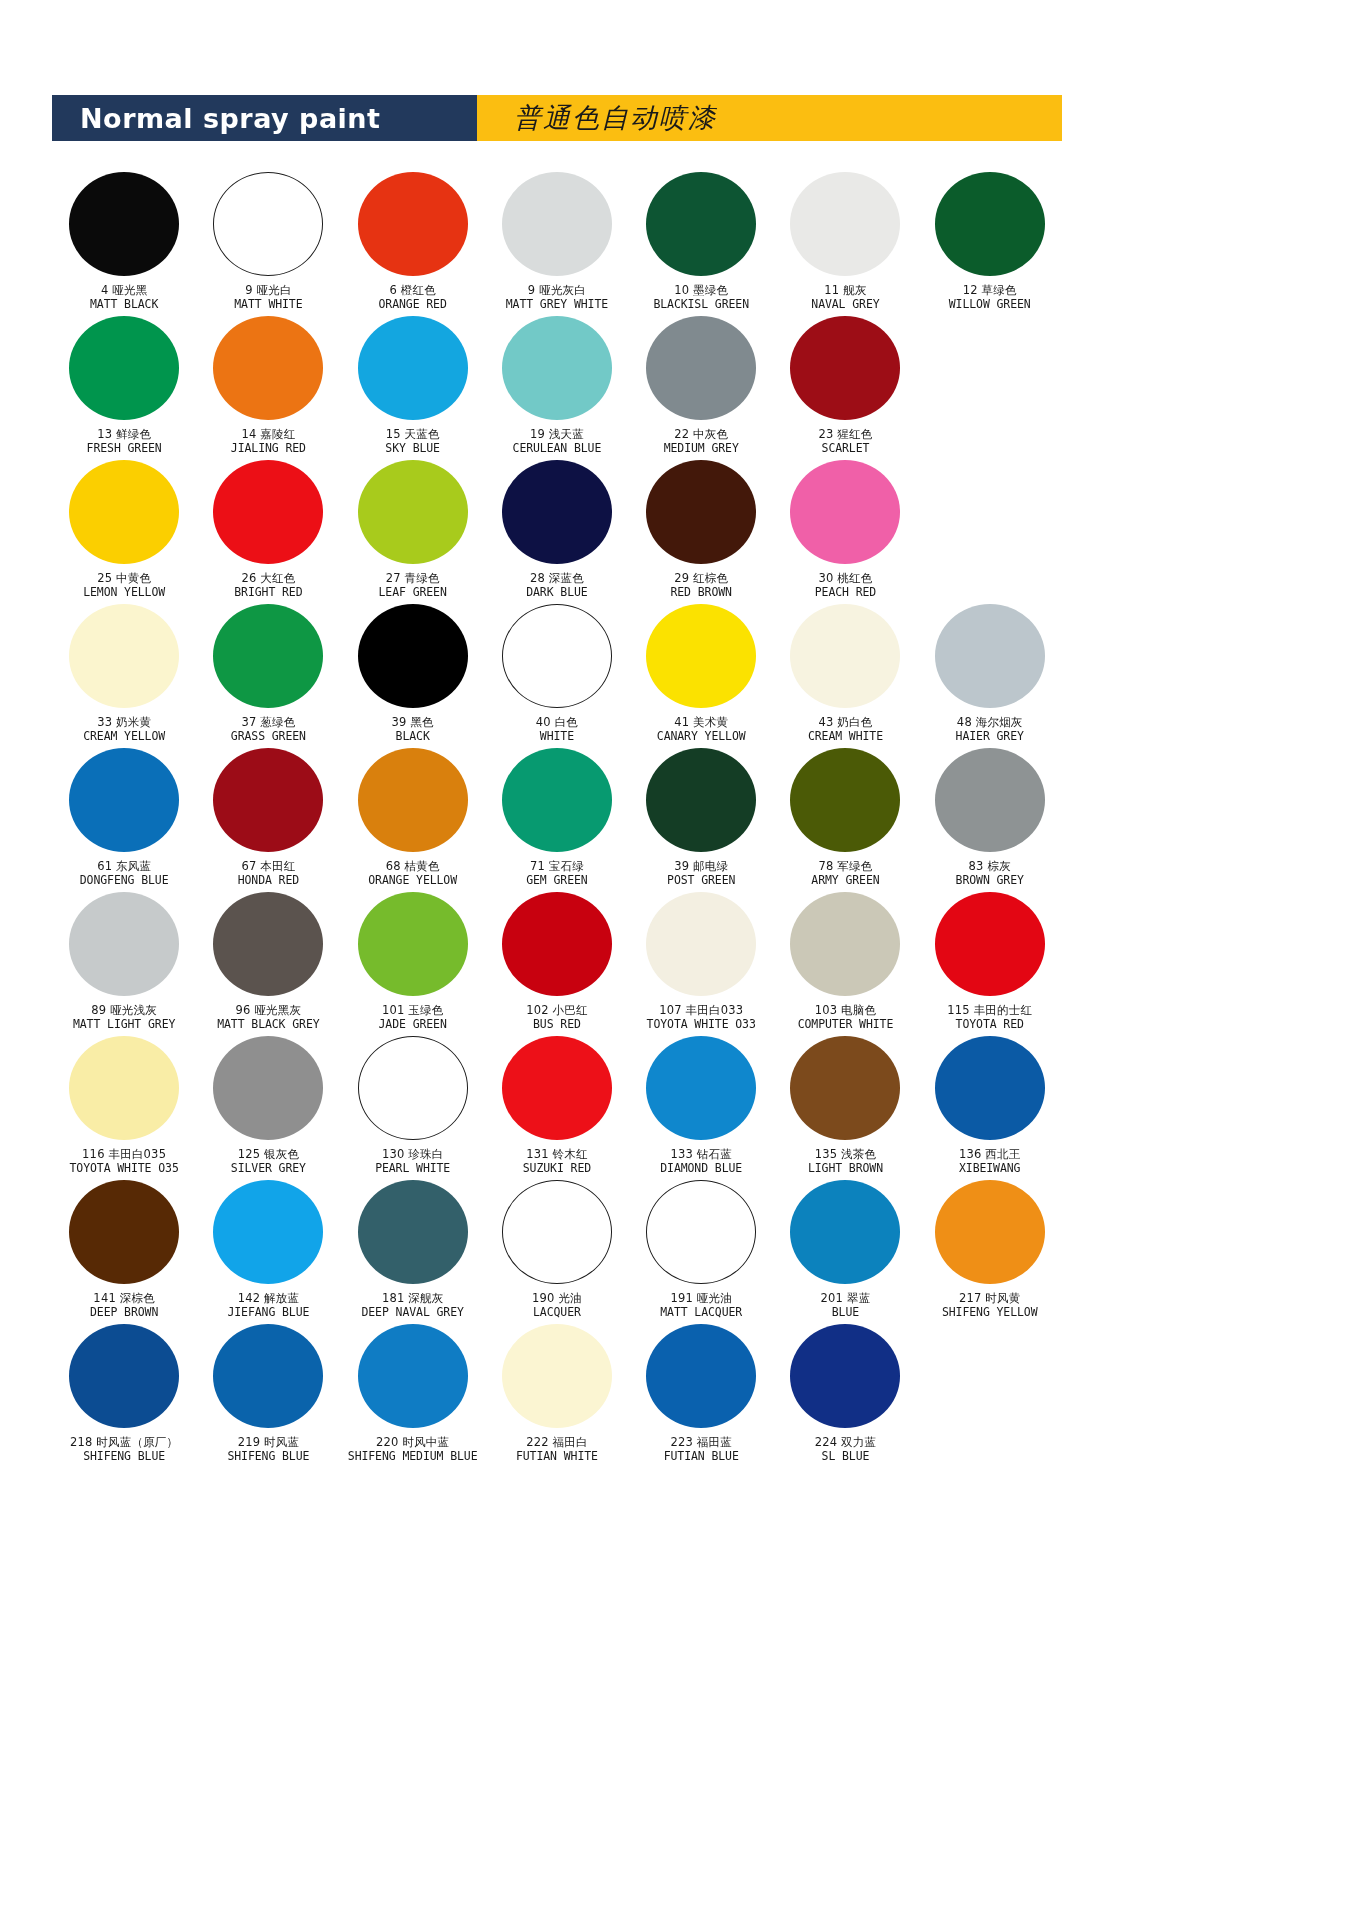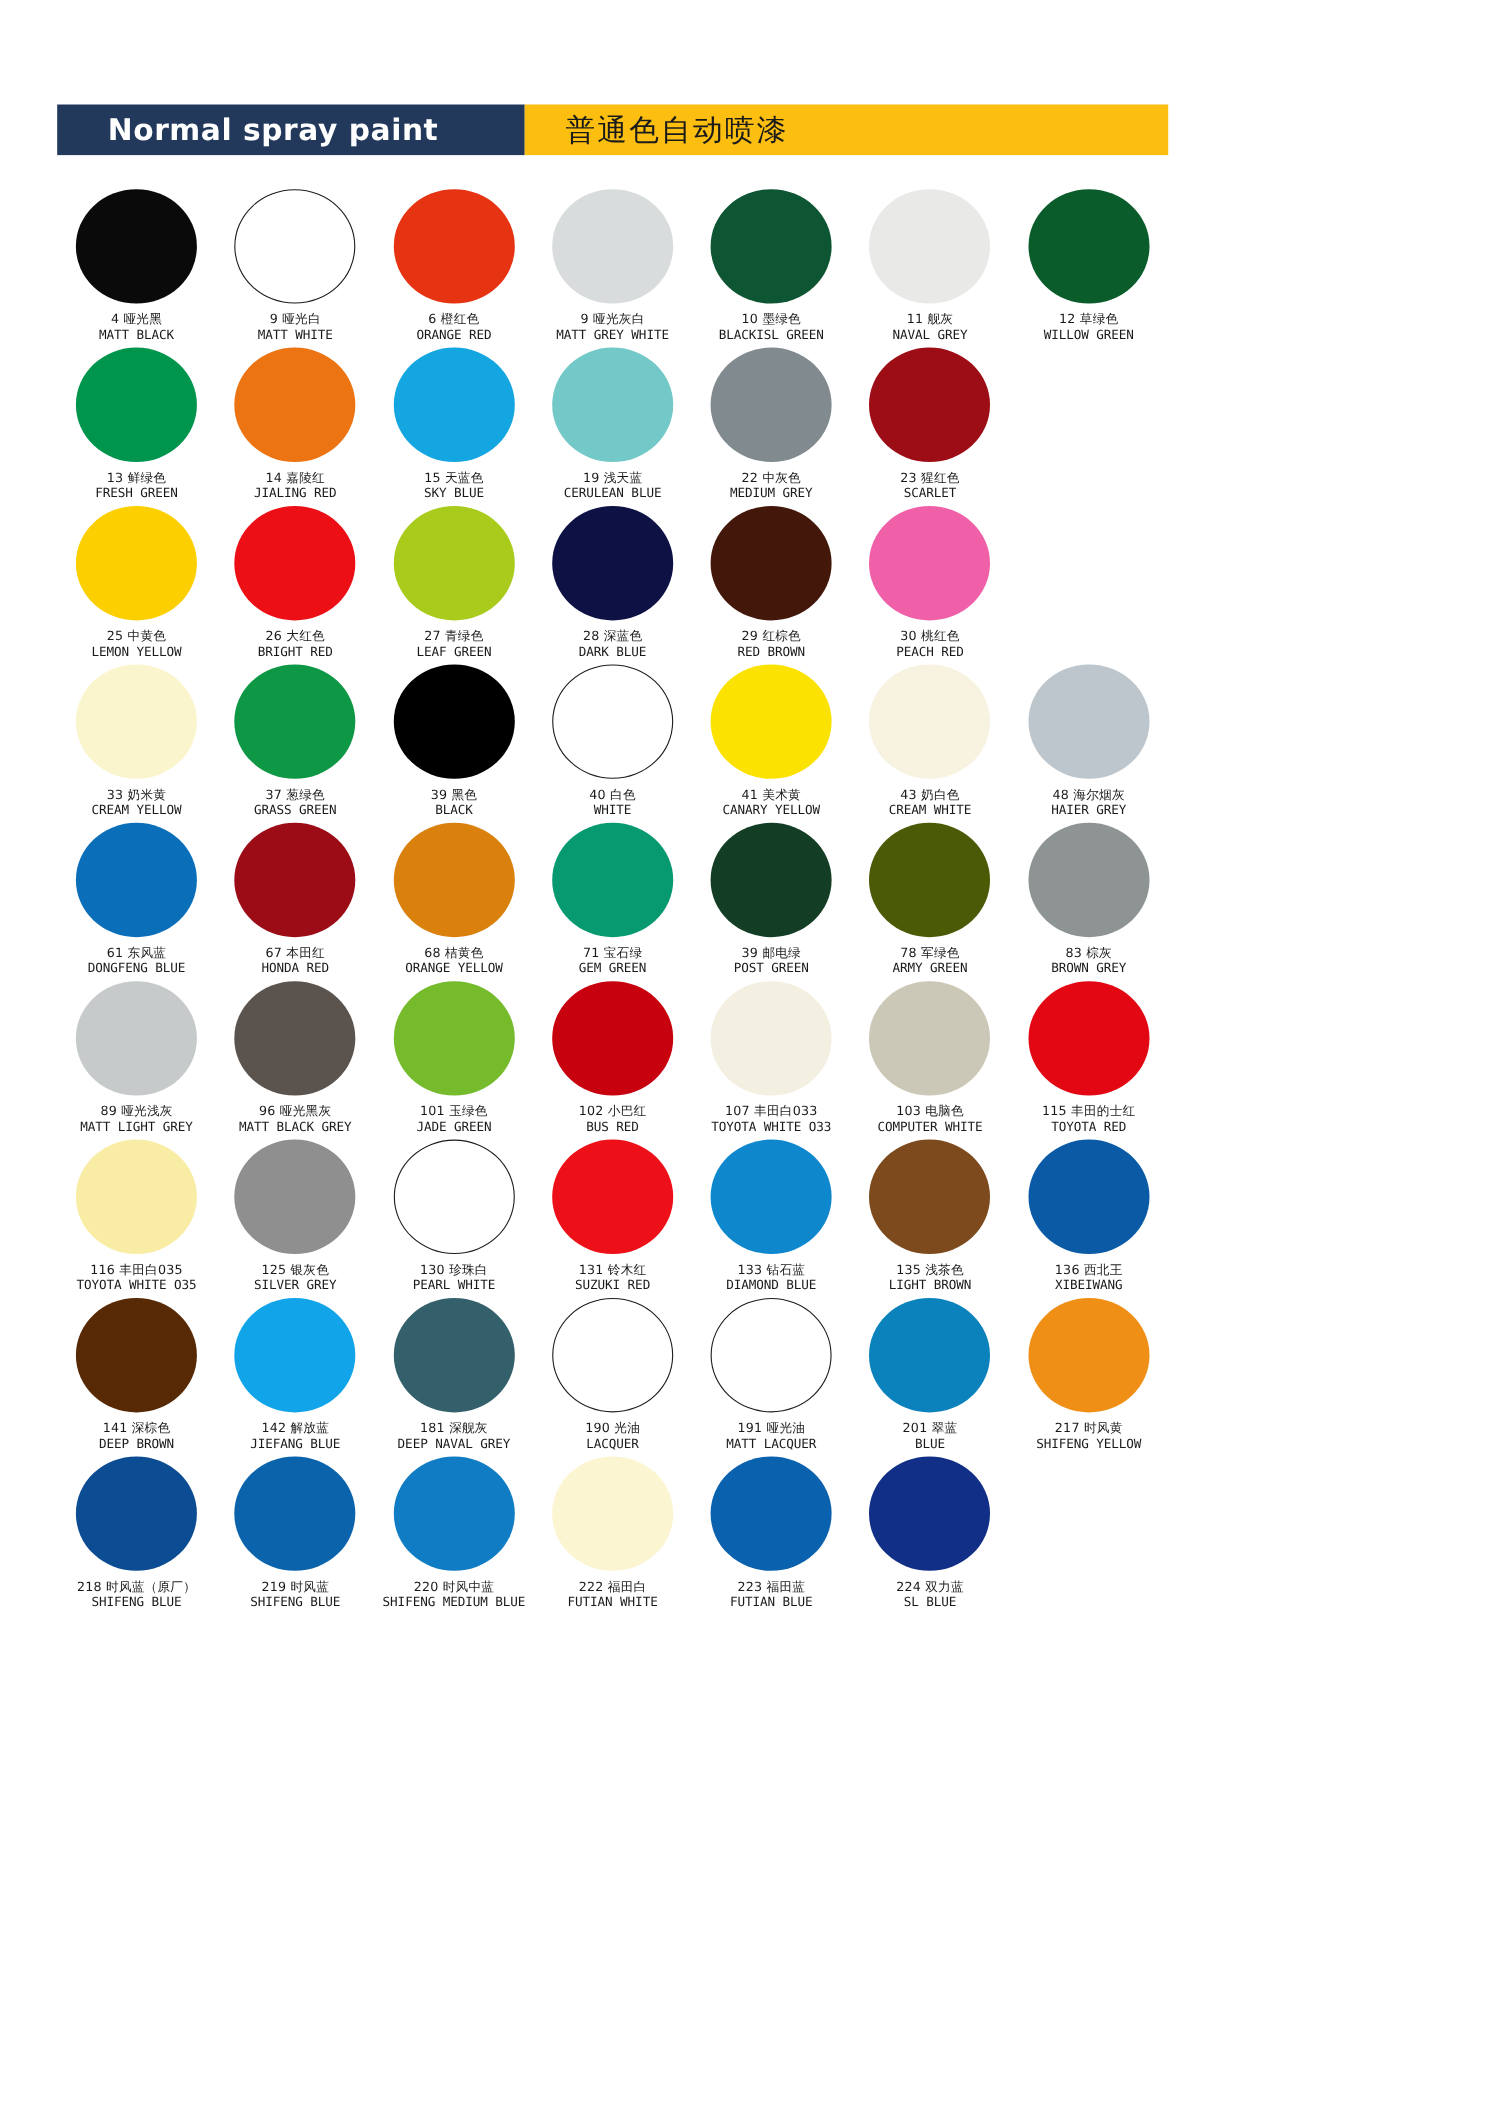--- a/index.html
+++ b/index.html
@@ -29,21 +29,21 @@
     width: 1010px;
     height: 46px;
     display: flex;
     align-items: stretch;
   }
   .header-en {
     width: 425px;
     background: #22395c;
     display: flex;
     align-items: center;
-    padding-left: 46px;
+    padding-left: 28px;
   }
   .header-en span {
     color: #ffffff;
     font-family: "DejaVu Sans", "Liberation Sans", sans-serif;
     font-weight: bold;
     font-size: 27px;
     letter-spacing: 0.5px;
     white-space: nowrap;
   }
   .header-cn {
@@ -52,20 +52,21 @@
     display: flex;
     align-items: center;
     padding-left: 37px;
   }
   .header-cn span {
     color: #1a1a1a;
     font-family: "DejaVu Sans", "Liberation Sans", sans-serif;
     font-size: 27px;
     letter-spacing: 2px;
     white-space: nowrap;
+    font-style: italic;
   }
 
   
   .grid {
     position: absolute;
     left: 52px;
     top: 168px;
     width: 1010px;
   }
   .row {

